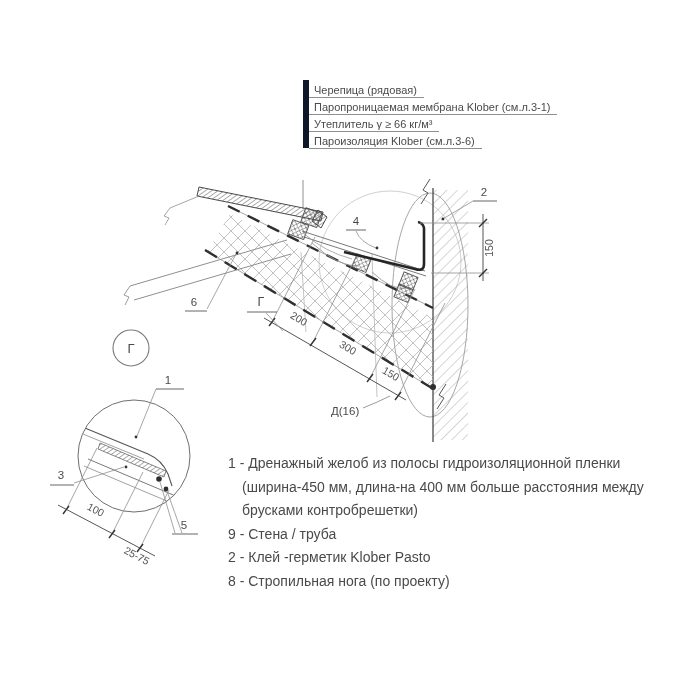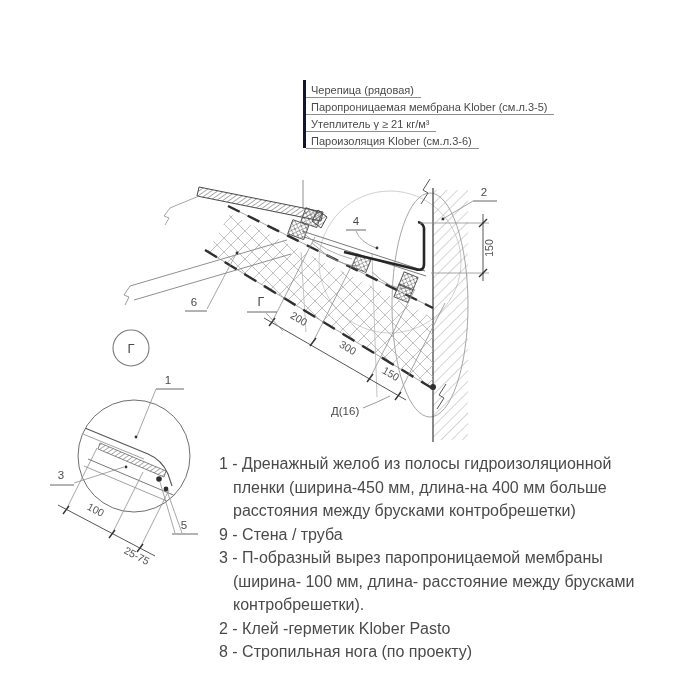--- a/index.html
+++ b/index.html
@@ -1,45 +1,44 @@
 <!DOCTYPE html>
 <html><head>
 <meta charset="utf-8">
 <style>
   html,body{margin:0;padding:0}
   body{width:700px;height:700px;background:#fff;position:relative;
        font-family:"Liberation Sans",sans-serif;overflow:hidden}
   
-  .stack{position:absolute;left:303px;top:80px;border-left:3px solid #0f172a}
+  .stack{position:absolute;left:303px;top:80px;border-left:6px solid #0f172a}
   .stack-row{display:block;height:17px}
   .stack-row span{display:inline-block;border-bottom:1px solid #8f8f8f;
        padding:2px 7px 1px 5px;font-size:11px;color:#4a4a4a;white-space:nowrap}
   
-  .legend{position:absolute;left:219px;top:452px;width:424px;color:#4a4a4a;
-       font-size:16px}
+  .legend{position:absolute;left:228px;top:452px;width:424px;color:#4a4a4a;
+       font-size:14px}
   .legend-item{padding-left:14px;text-indent:-14px;line-height:23.5px}
   svg.overlay{position:absolute;left:0;top:0}
   svg text{font-family:"Liberation Sans",sans-serif;fill:#4a4a4a}
   .lbl{font-size:11.5px}
   .dim{font-size:10.5px;fill:#555}
 </style>
 </head>
 <body>
 
 <div class="stack">
   <div class="stack-row"><span>Черепица (рядовая)</span></div>
-  <div class="stack-row"><span>Паропроницаемая мембрана Klober (см.л.3-5)</span></div>
-  <div class="stack-row"><span>Утеплитель γ ≥  21 кг/м³</span></div>
+  <div class="stack-row"><span>Паропроницаемая мембрана Klober (см.л.3-1)</span></div>
+  <div class="stack-row"><span>Утеплитель γ ≥  66 кг/м³</span></div>
   <div class="stack-row"><span>Пароизоляция Klober (см.л.3-6)</span></div>
 </div>
 
 <div class="legend">
   <div class="legend-item">1 - Дренажный желоб из полосы гидроизоляционной пленки (ширина-450 мм, длина-на 400 мм больше расстояния между брусками контробрешетки)</div>
   <div class="legend-item">9 - Стена / труба</div>
-  <div class="legend-item">3 - П-образный вырез паропроницаемой мембраны (ширина- 100 мм, длина- расстояние между брусками контробрешетки).</div>
   <div class="legend-item">2 - Клей -герметик Klober Pasto</div>
   <div class="legend-item">8 - Стропильная нога (по проекту)</div>
 </div>
 
 <svg class="overlay" width="700" height="700" viewBox="0 0 700 700">
   <defs>
     <pattern id="pTile" width="3.6" height="9" patternUnits="userSpaceOnUse" patternTransform="rotate(55)">
       <line x1="0" y1="0" x2="0" y2="9" stroke="#5a5a5a" stroke-width="1"></line>
     </pattern>
     <pattern id="pX" width="5" height="5" patternUnits="userSpaceOnUse">

